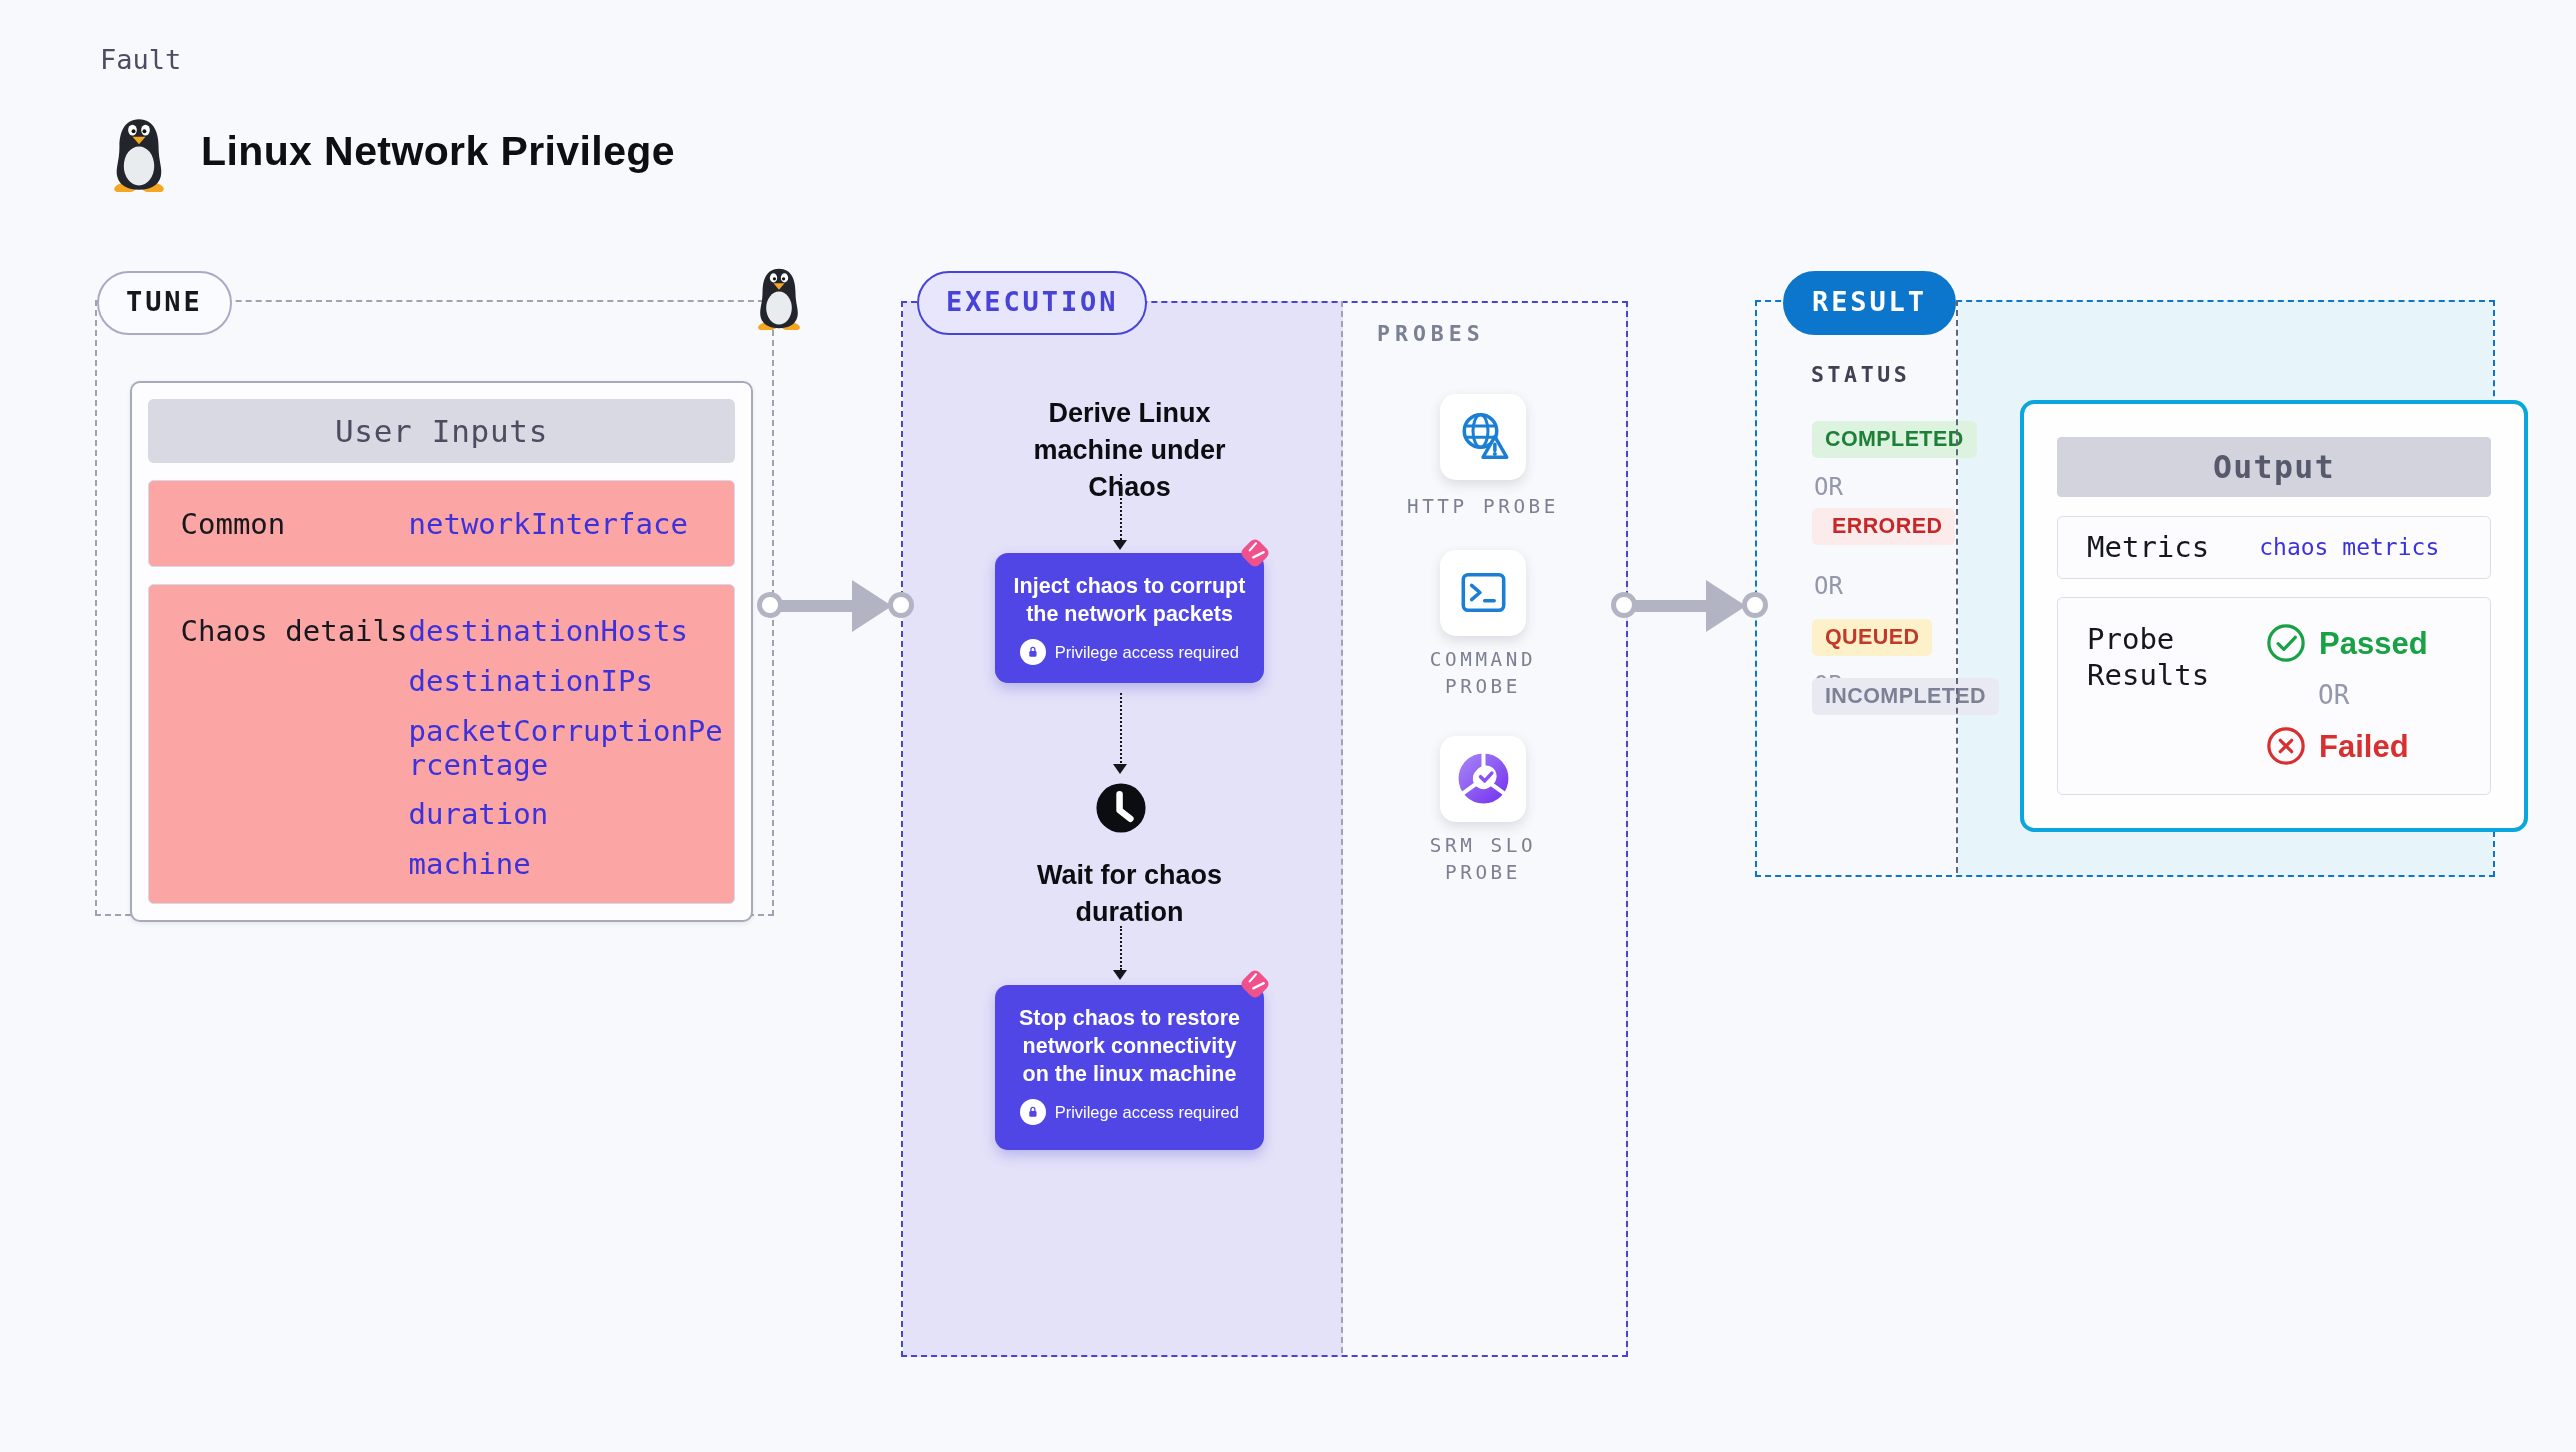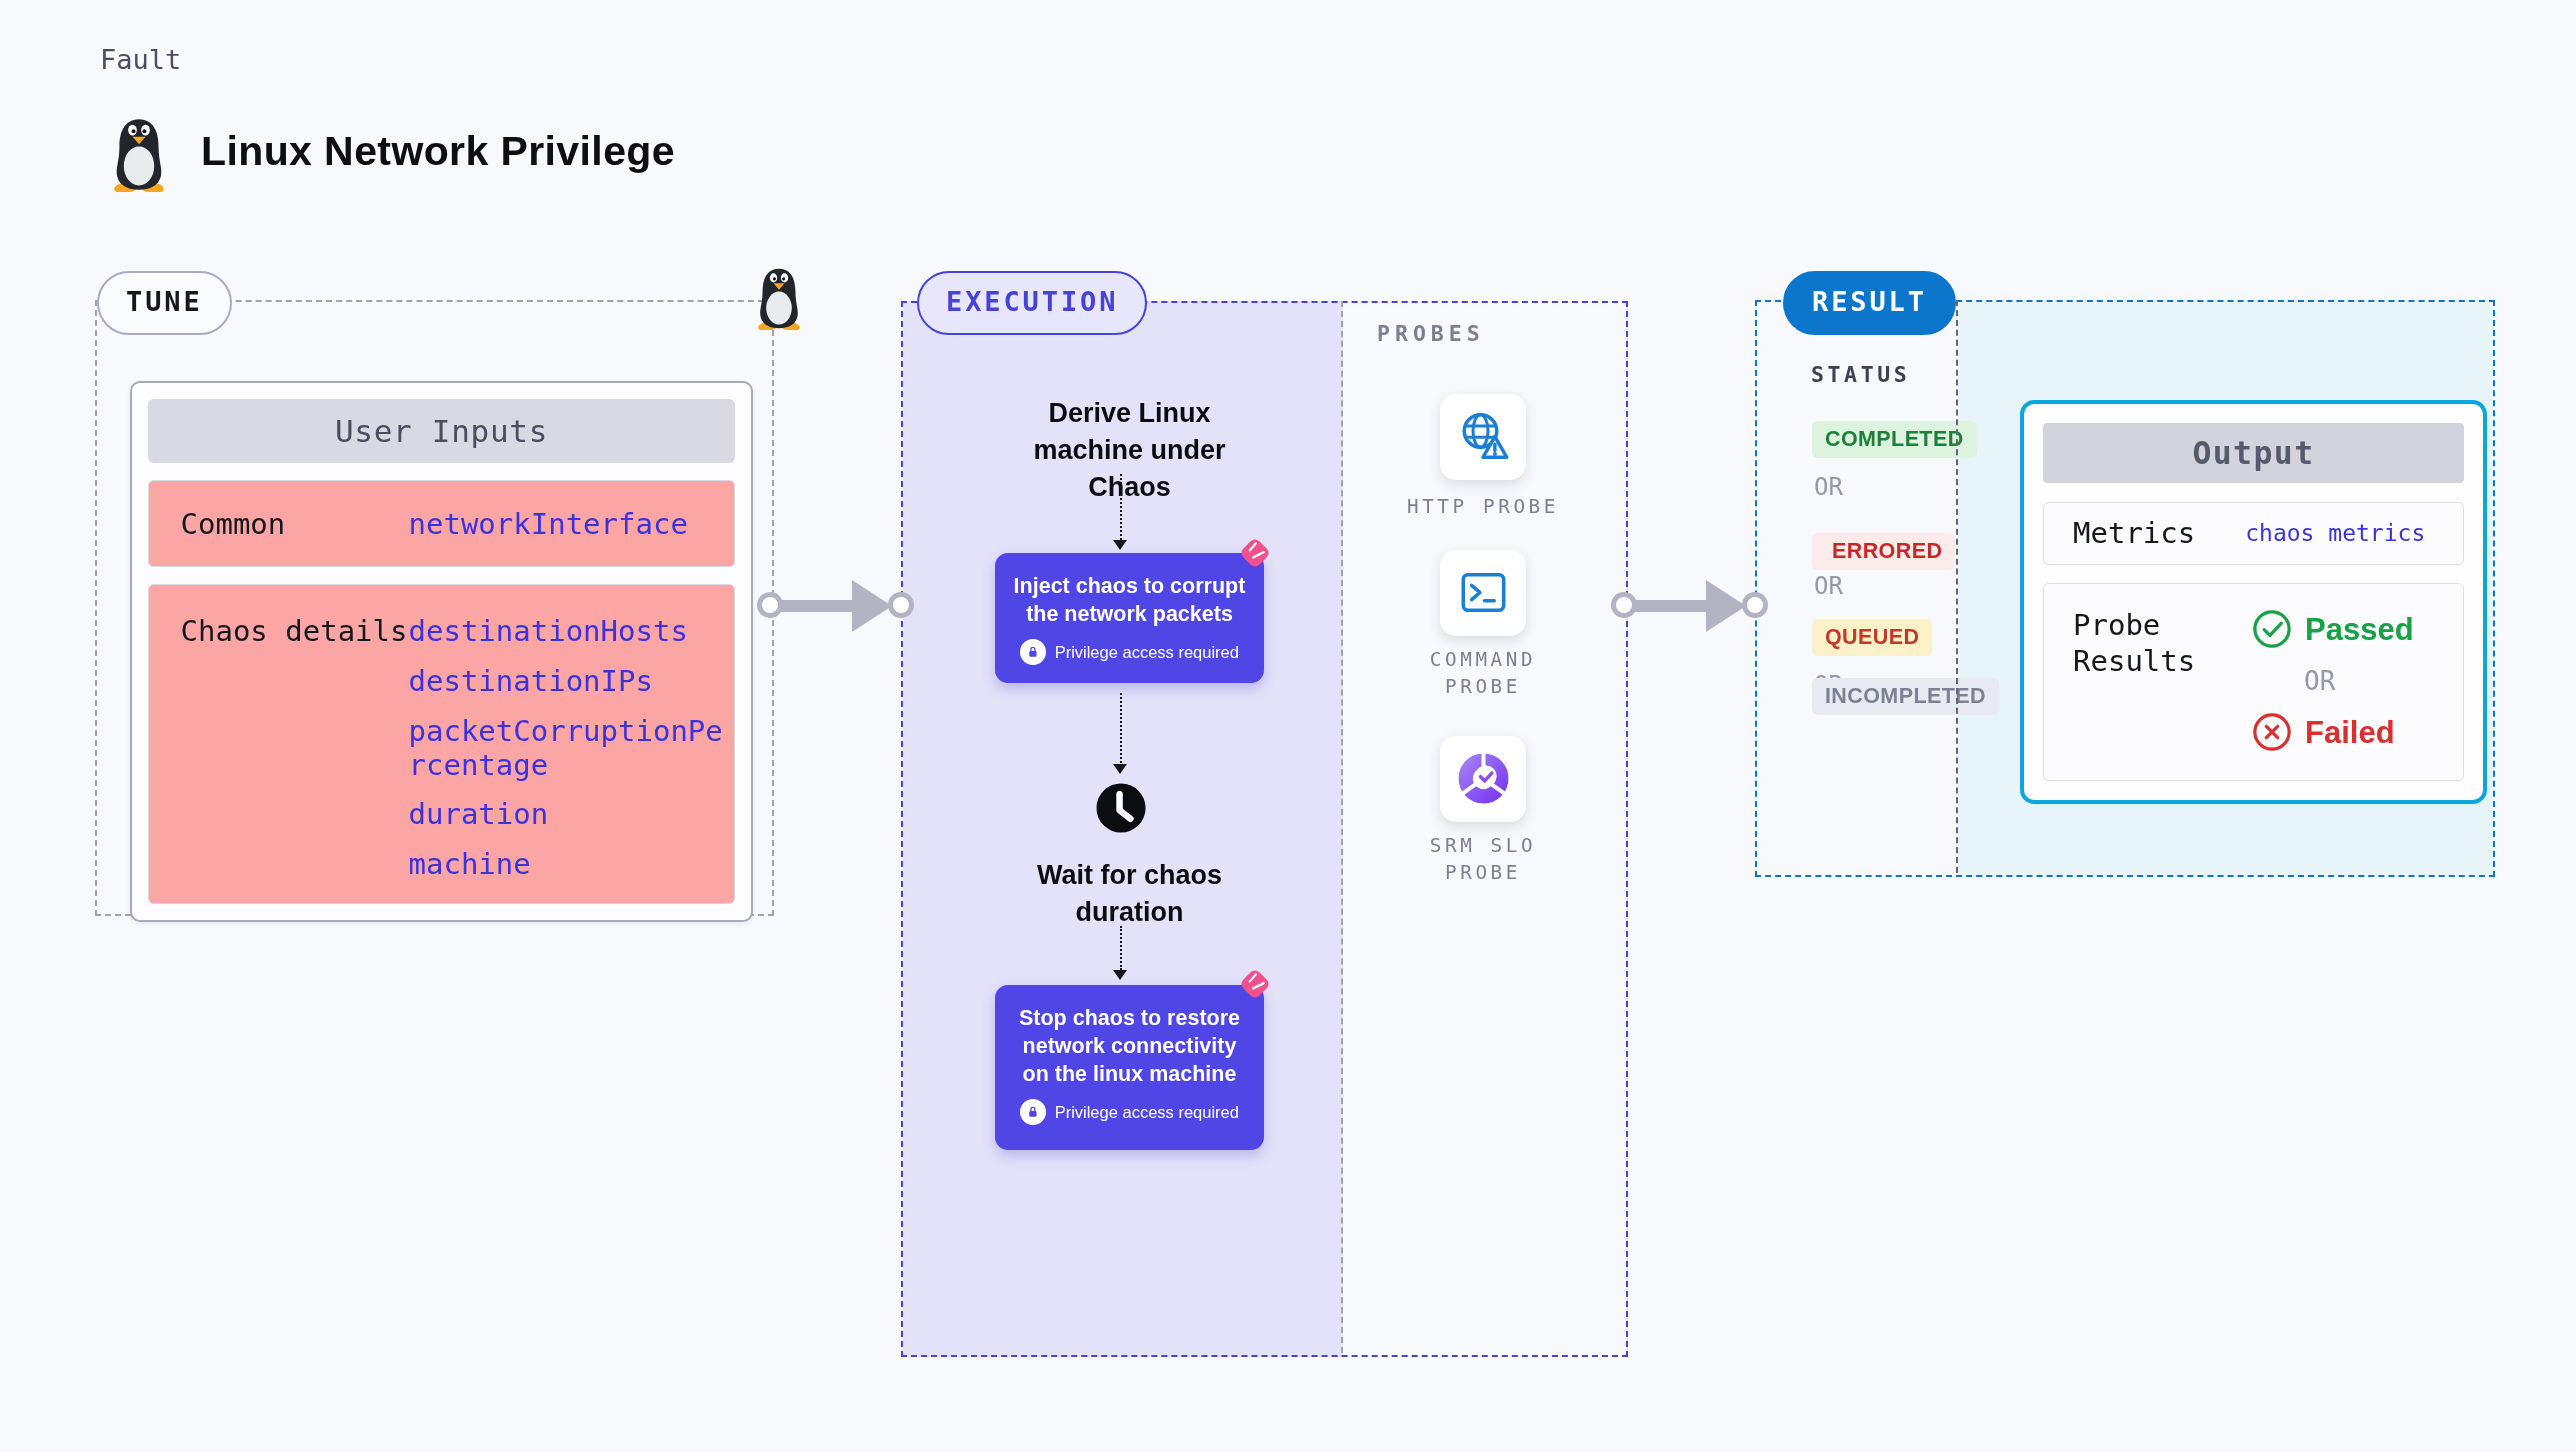--- a/index.html
+++ b/index.html
@@ -69,22 +69,22 @@
   .status-label{left:1811px;top:362px;color:#3f4254;letter-spacing:3.6px;}
   .status-badge{position:absolute;left:1812px;height:37px;line-height:37px;padding:0 13px;border-radius:5.7px;
                 font-weight:bold;font-size:21.5px;letter-spacing:0.4px;}
   .b-green{color:#1e8038;background:#def3df;}
   .b-red{color:#c62828;background:#fbebeb;}
   .b-yellow{color:#c0392b;background:#fdf1c9;}
   .b-gray{color:#7d8195;background:#e9eaf1;}
   .or-label{position:absolute;left:1814px;font-family:"DejaVu Sans Mono",monospace;font-size:24px;color:#9398ab;}
 
   
-  .output-card{left:2020px;top:400px;width:467px;background:#fefeff;border:4.3px solid #0aa6dd;border-radius:14.3px;
-               box-sizing:border-box;padding:19px;z-index:6;}
+  .output-card{left:2020px;top:400px;width:508px;background:#fefeff;border:4.3px solid #0aa6dd;border-radius:14.3px;
+               box-sizing:border-box;padding:33px;z-index:6;}
   .output-header{height:60px;line-height:60px;background:#d2d3dd;border-radius:4.3px;text-align:center;
                  font-family:"DejaVu Sans Mono",monospace;font-weight:bold;font-size:31.5px;color:#565a6c;letter-spacing:1.4px;}
   .out-row{margin-top:18.6px;border:1.4px solid #dbdde8;border-radius:5.7px;background:#fcfcff;box-sizing:border-box;}
   .metrics-row{height:63px;display:flex;align-items:center;padding-left:29px;}
   .out-label{font-family:"DejaVu Sans Mono",monospace;font-size:29px;color:#15171c;}
   .metrics-value{font-family:"DejaVu Sans Mono",monospace;font-size:23px;color:#3c32dc;margin-left:50px;}
   .pr-row{min-height:198px;display:flex;padding:23px 0 20px 29px;}
   .pr-label{width:179px;flex:none;line-height:36px;}
   .pr-right{padding-top:1.4px;}
   .pr-line{display:flex;align-items:center;gap:13px;}
@@ -272,21 +272,21 @@
   <div class="node-dot" style="left:1742px;top:592px;"></div>
 
   <div class="abs result-box"></div>
   <div class="pill pill-result">RESULT</div>
   <div class="abs status-divider"></div>
 
   <div class="abs zone-label status-label">STATUS</div>
 
   <div class="status-badge b-green" style="top:421px;">COMPLETED</div>
   <div class="or-label" style="top:473px;">OR</div>
-  <div class="status-badge b-red" style="top:533px;padding-left:20px;">ERRORED</div>
+  <div class="status-badge b-red" style="top:508px;padding-left:20px;">ERRORED</div>
   <div class="or-label" style="top:572px;">OR</div>
   <div class="status-badge b-yellow" style="top:619px;">QUEUED</div>
   <div class="or-label" style="top:671px;">OR</div>
   <div class="status-badge b-gray" style="top:678px;">INCOMPLETED</div>
 
   <div class="abs output-card">
     <div class="output-header">Output</div>
     <div class="out-row metrics-row">
       <span class="out-label">Metrics</span>
       <span class="metrics-value">chaos metrics</span>

